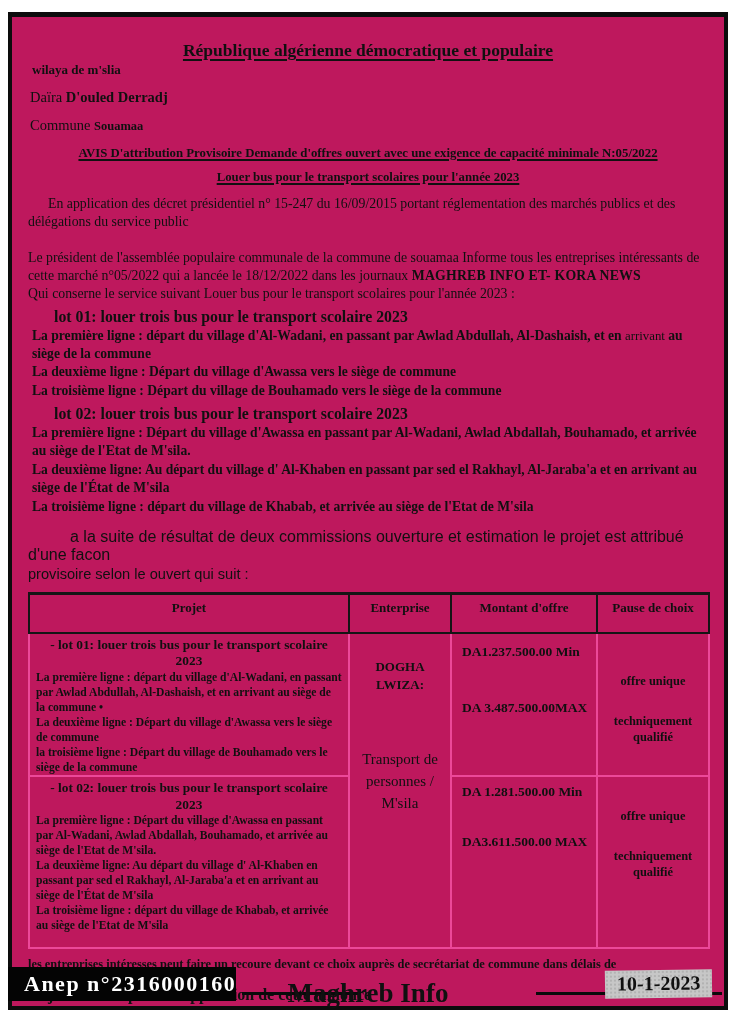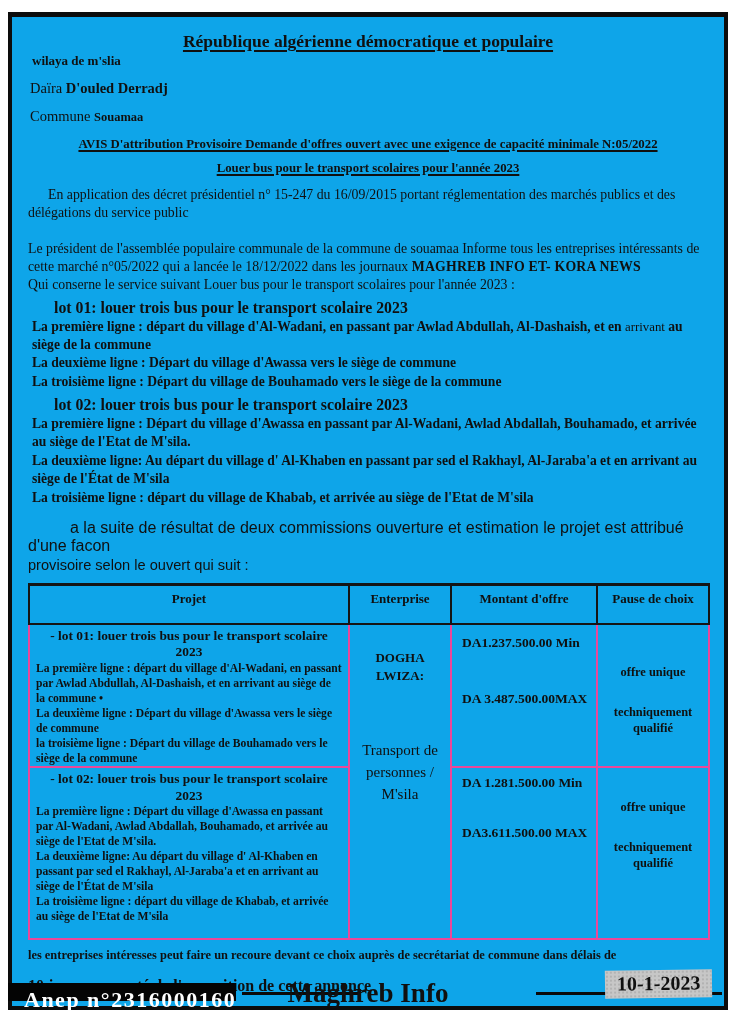--- a/index.html
+++ b/index.html
@@ -4,21 +4,21 @@
 <style>
   html,body{margin:0;padding:0;}
   body{
     width:736px;height:1024px;background:#ffffff;position:relative;
     font-family:"Liberation Serif", serif;color:#101010;
     -webkit-font-smoothing:antialiased;
   }
   .frame{
     position:absolute;left:8px;top:12px;width:720px;height:998px;
     border:4px solid #0c0c0c;border-top-width:5px;box-sizing:border-box;
-    padding:8px 16px 0 16px;background:#0ea5e9;
+    padding:17px 16px 0 16px;background:#be185d;
   }
   .title{margin:6px 0 0;font-size:17.5px;font-weight:bold;text-align:center;
     text-decoration:underline;text-decoration-thickness:2px;text-underline-offset:3px;}
   .wilaya{margin:1px 0 0 4px;font-size:13px;font-weight:bold;}
   .meta{margin:11px 0 0 2px;font-size:14.5px;}
   .meta .value{font-weight:bold;margin-top:26px;}
   .meta.commune .value{font-size:12.5px;}
   .notice{margin:12px 10px 0;text-align:center;font-weight:bold;font-size:12.8px;
     text-decoration:underline;text-decoration-thickness:1.5px;text-underline-offset:2px;}
   .notice.sub{margin-top:9px;}
@@ -43,21 +43,21 @@
   .ent-act{text-align:center;font-size:15px;line-height:1.45;margin-top:56px;padding:0 4px;}
   .amt-line{font-weight:bold;font-size:13.5px;margin:10px 0 0 10px;}
   .amt-line.max{margin-top:40px;}
   tr.row2 .amt-line{margin-top:7px;} tr.row2 .amt-line.max{margin-top:34px;}
   .choice-cell{text-align:center;font-weight:bold;font-size:12.4px;}
   .choice-1{margin-top:40px;} .choice-2{margin-top:24px;padding:0 10px;line-height:1.3;}
   tr.row2 .choice-1{margin-top:32px;}
   .recourse1{margin:8px 0 0;font-weight:bold;font-size:12.4px;}
   .recourse2{margin:14px 0 0;text-align:left;font-weight:bold;font-size:16px;}
   .bottom-bar{position:absolute;left:-4px;right:-4px;bottom:-5px;height:52px;}
-  .anep-box{position:absolute;left:0;bottom:10px;width:228px;height:18px;background:#040404;
+  .anep-box{position:absolute;left:0;bottom:10px;width:228px;height:34px;background:#040404;
     color:#fff;font-weight:bold;font-size:22px;letter-spacing:1.5px;line-height:33px;
     padding-left:16px;box-sizing:border-box;white-space:nowrap;}
   .rule-l{position:absolute;left:234px;bottom:16px;width:116px;height:3px;background:#0a0a0a;}
   .rule-r{position:absolute;left:528px;bottom:16px;width:186px;height:3px;background:#0a0a0a;}
   .brand{position:absolute;left:50%;transform:translateX(-50%);bottom:2px;
     font-size:27px;font-weight:bold;white-space:nowrap;}
   .date-box{position:absolute;right:16px;bottom:13px;background:#c7c7c7;
     background-image:radial-gradient(#b2b2b2 1px, transparent 1px);background-size:4px 4px;
     padding:2px 12px 3px;font-size:20px;font-weight:bold;transform:rotate(-0.8deg);}
 </style>

